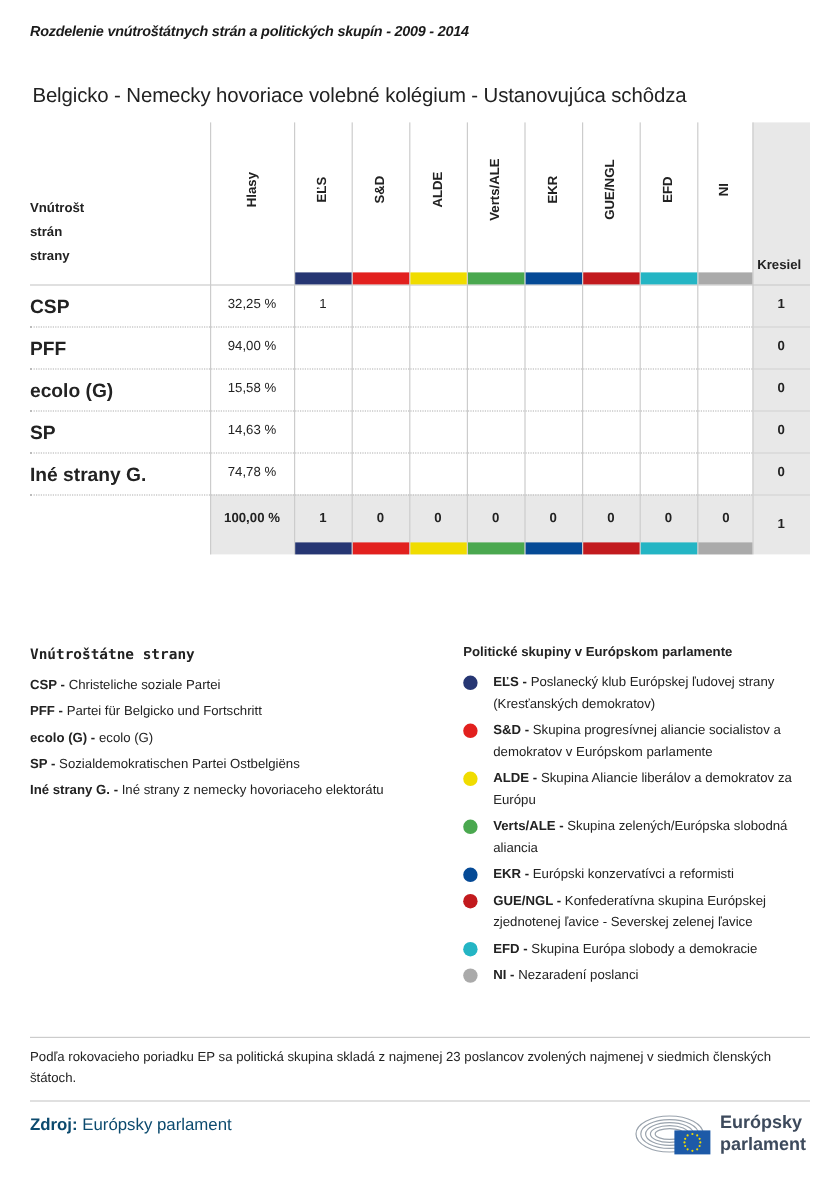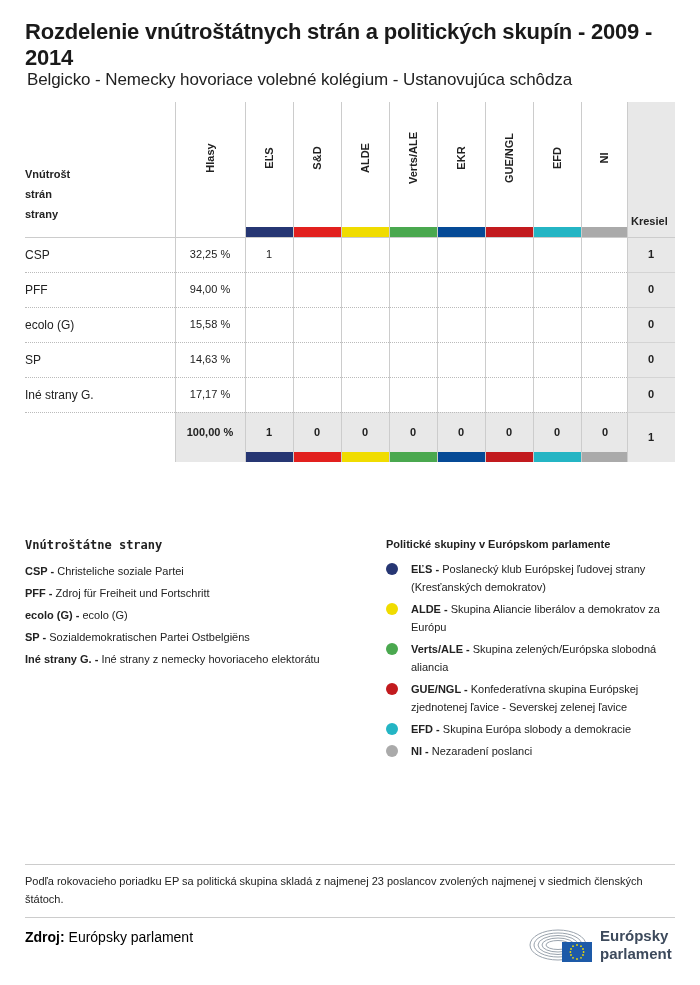--- a/index.html
+++ b/index.html
@@ -1,45 +1,45 @@
 <!DOCTYPE html>
 <html><head>
 <meta charset="utf-8">
 <style>
   * { box-sizing: border-box; margin: 0; padding: 0; }
   body { width: 700px; height: 985px; background: #fff; font-family: "Liberation Sans", sans-serif; color: #222; position: relative; overflow: hidden; }
-  .title { position: absolute; left: 25px; top: 19px; font-size: 22px; font-weight: bold; color: #1a1a1a; letter-spacing: -0.2px; }
+  .title { position: absolute; left: 25px; top: 19px; font-size: 12px; font-weight: bold; color: #1a1a1a; letter-spacing: -0.2px; font-style: italic; }
   .subtitle { position: absolute; left: 27px; top: 50px; font-size: 17px; color: #222; letter-spacing: -0.1px; margin-top: 20px; }
 
   .table { position: absolute; left: 25px; top: 102px; width: 650px; height: 362px; }
   .vline { position: absolute; width: 1px; background: #ccc; }
   .hdr-label { position: absolute; left: 0; top: 62px; font-size: 11px; font-weight: bold; line-height: 20px; color: #222; }
   .rot { position: absolute; font-size: 11px; font-weight: bold; color: #222; white-space: nowrap; transform: rotate(-90deg); transform-origin: center center; }
   .colorbar { position: absolute; height: 10px; }
   .kresiel-bg { position: absolute; background: #e8e8e8; }
   .kresiel-hdr { position: absolute; font-size: 11px; font-weight: bold; color: #222; }
   .row-sep { position: absolute; height: 0; border-top: 1px dotted #bbb; }
-  .row-label { position: absolute; font-size: 12px; font-weight: normal; color: #222; }
+  .row-label { position: absolute; font-size: 16px; font-weight: bold; color: #222; }
   .cell { position: absolute; font-size: 11px; color: #222; text-align: center; }
   .cell.b { font-weight: bold; }
   .total-bg { position: absolute; background: #e8e8e8; }
 
   .legend-left { position: absolute; left: 25px; top: 538px; }
   .legend-left h3 { font-family: "DejaVu Sans Mono", monospace; font-size: 12px; font-weight: bold; margin-bottom: 8px; color: #222; }
   .legend-left .li { font-size: 11px; line-height: 22px; color: #222; }
   .legend-left .li b { font-weight: bold; }
 
   .legend-right { position: absolute; left: 386px; top: 538px; width: 290px; }
   .legend-right h3 { font-size: 11px; font-weight: bold; margin-bottom: 10px; color: #222; }
   .gi { position: relative; padding-left: 25px; font-size: 11px; line-height: 18px; margin-bottom: 4px; color: #222; }
   .gi .dot { position: absolute; left: 0; top: 3px; width: 12px; height: 12px; border-radius: 50%; }
 
   .hr { position: absolute; left: 25px; width: 650px; height: 1px; background: #ccc; }
   .note { position: absolute; left: 25px; top: 872px; width: 640px; font-size: 11px; line-height: 18px; color: #222; }
-  .source { position: absolute; left: 25px; top: 929px; font-size: 14px; color: #000000; }
+  .source { position: absolute; left: 25px; top: 929px; font-size: 14px; color: #0c4a6e; }
   .source b { font-weight: bold; }
   .logo { position: absolute; left: 528px; top: 925px; width: 150px; height: 45px; }
   .logo-text { position: absolute; left: 72px; top: 2px; font-size: 15px; font-weight: bold; color: #3d4a5c; line-height: 18px; }
 </style>
 </head>
 <body>
 
 <div class="title">Rozdelenie vnútroštátnych strán a politických skupín - 2009 - 2014</div>
 <div class="subtitle">Belgicko - Nemecky hovoriace volebné kolégium - Ustanovujúca schôdza</div>
 
@@ -134,21 +134,21 @@
     <div class="cell" style="left: 316px; top: 251px; width: 48px;"></div>
     <div class="cell" style="left: 364px; top: 251px; width: 48px;"></div>
     <div class="cell" style="left: 412px; top: 251px; width: 48px;"></div>
     <div class="cell" style="left: 460px; top: 251px; width: 48px;"></div>
     <div class="cell" style="left: 508px; top: 251px; width: 48px;"></div>
     <div class="cell" style="left: 556px; top: 251px; width: 48px;"></div>
     <div class="cell b" style="left: 602px; top: 251px; width: 48px;">0</div>
     <div class="row-sep" style="left: 0px; top: 275px; width: 602px;"></div>
     <div class="row-sep" style="left: 602px; top: 275px; width: 48px; border-top: 1px solid rgb(212, 212, 212);"></div>
     <div class="row-label" style="left: 0px; top: 286px;">Iné strany G.</div>
-    <div class="cell" style="left: 150px; top: 286px; width: 70px;">17,17 %</div>
+    <div class="cell" style="left: 150px; top: 286px; width: 70px;">74,78 %</div>
     <div class="cell" style="left: 220px; top: 286px; width: 48px;"></div>
     <div class="cell" style="left: 268px; top: 286px; width: 48px;"></div>
     <div class="cell" style="left: 316px; top: 286px; width: 48px;"></div>
     <div class="cell" style="left: 364px; top: 286px; width: 48px;"></div>
     <div class="cell" style="left: 412px; top: 286px; width: 48px;"></div>
     <div class="cell" style="left: 460px; top: 286px; width: 48px;"></div>
     <div class="cell" style="left: 508px; top: 286px; width: 48px;"></div>
     <div class="cell" style="left: 556px; top: 286px; width: 48px;"></div>
     <div class="cell b" style="left: 602px; top: 286px; width: 48px;">0</div>
     <div class="row-sep" style="left: 0px; top: 310px; width: 602px;"></div>
@@ -162,33 +162,35 @@
     <div class="cell b" style="left: 460px; top: 324px; width: 48px;">0</div>
     <div class="cell b" style="left: 508px; top: 324px; width: 48px;">0</div>
     <div class="cell b" style="left: 556px; top: 324px; width: 48px;">0</div>
     <div class="cell b" style="left: 602px; top: 329px; width: 48px;">1</div>
   </div>
 
 <div class="legend-left">
   <h3>Vnútroštátne strany</h3>
   <div id="nat-list">
       <div class="li"><b>CSP -</b> <span>Christeliche soziale Partei</span></div>
-      <div class="li"><b>PFF -</b> <span>Zdroj für Freiheit und Fortschritt</span></div>
+      <div class="li"><b>PFF -</b> <span>Partei für Belgicko und Fortschritt</span></div>
       <div class="li"><b>ecolo (G) -</b> <span>ecolo (G)</span></div>
       <div class="li"><b>SP -</b> <span>Sozialdemokratischen Partei Ostbelgiëns</span></div>
       <div class="li"><b>Iné strany G. -</b> <span>Iné strany z nemecky hovoriaceho elektorátu</span></div>
     </div>
 </div>
 
 <div class="legend-right">
   <h3>Politické skupiny v Európskom parlamente</h3>
   <div id="grp-list">
       <div class="gi"><span class="dot" style="background: rgb(38, 54, 115);"></span><b>EĽS -</b> <span>Poslanecký klub Európskej ľudovej strany (Kresťanských demokratov)</span></div>
+      <div class="gi"><span class="dot" style="background: rgb(226, 32, 30);"></span><b>S&amp;D -</b> <span>Skupina progresívnej aliancie socialistov a demokratov v Európskom parlamente</span></div>
       <div class="gi"><span class="dot" style="background: rgb(240, 220, 0);"></span><b>ALDE -</b> <span>Skupina Aliancie liberálov a demokratov za Európu</span></div>
       <div class="gi"><span class="dot" style="background: rgb(74, 168, 79);"></span><b>Verts/ALE -</b> <span>Skupina zelených/Európska slobodná aliancia</span></div>
+      <div class="gi"><span class="dot" style="background: rgb(5, 74, 150);"></span><b>EKR -</b> <span>Európski konzervatívci a reformisti</span></div>
       <div class="gi"><span class="dot" style="background: rgb(194, 26, 30);"></span><b>GUE/NGL -</b> <span>Konfederatívna skupina Európskej zjednotenej ľavice - Severskej zelenej ľavice</span></div>
       <div class="gi"><span class="dot" style="background: rgb(36, 181, 196);"></span><b>EFD -</b> <span>Skupina Európa slobody a demokracie</span></div>
       <div class="gi"><span class="dot" style="background: rgb(170, 170, 170);"></span><b>NI -</b> <span>Nezaradení poslanci</span></div>
     </div>
 </div>
 
 <div class="hr" style="top:864px;"></div>
 <div class="note">Podľa rokovacieho poriadku EP sa politická skupina skladá z najmenej 23 poslancov zvolených najmenej v siedmich členských štátoch.</div>
 <div class="hr" style="top:917px;"></div>
 

